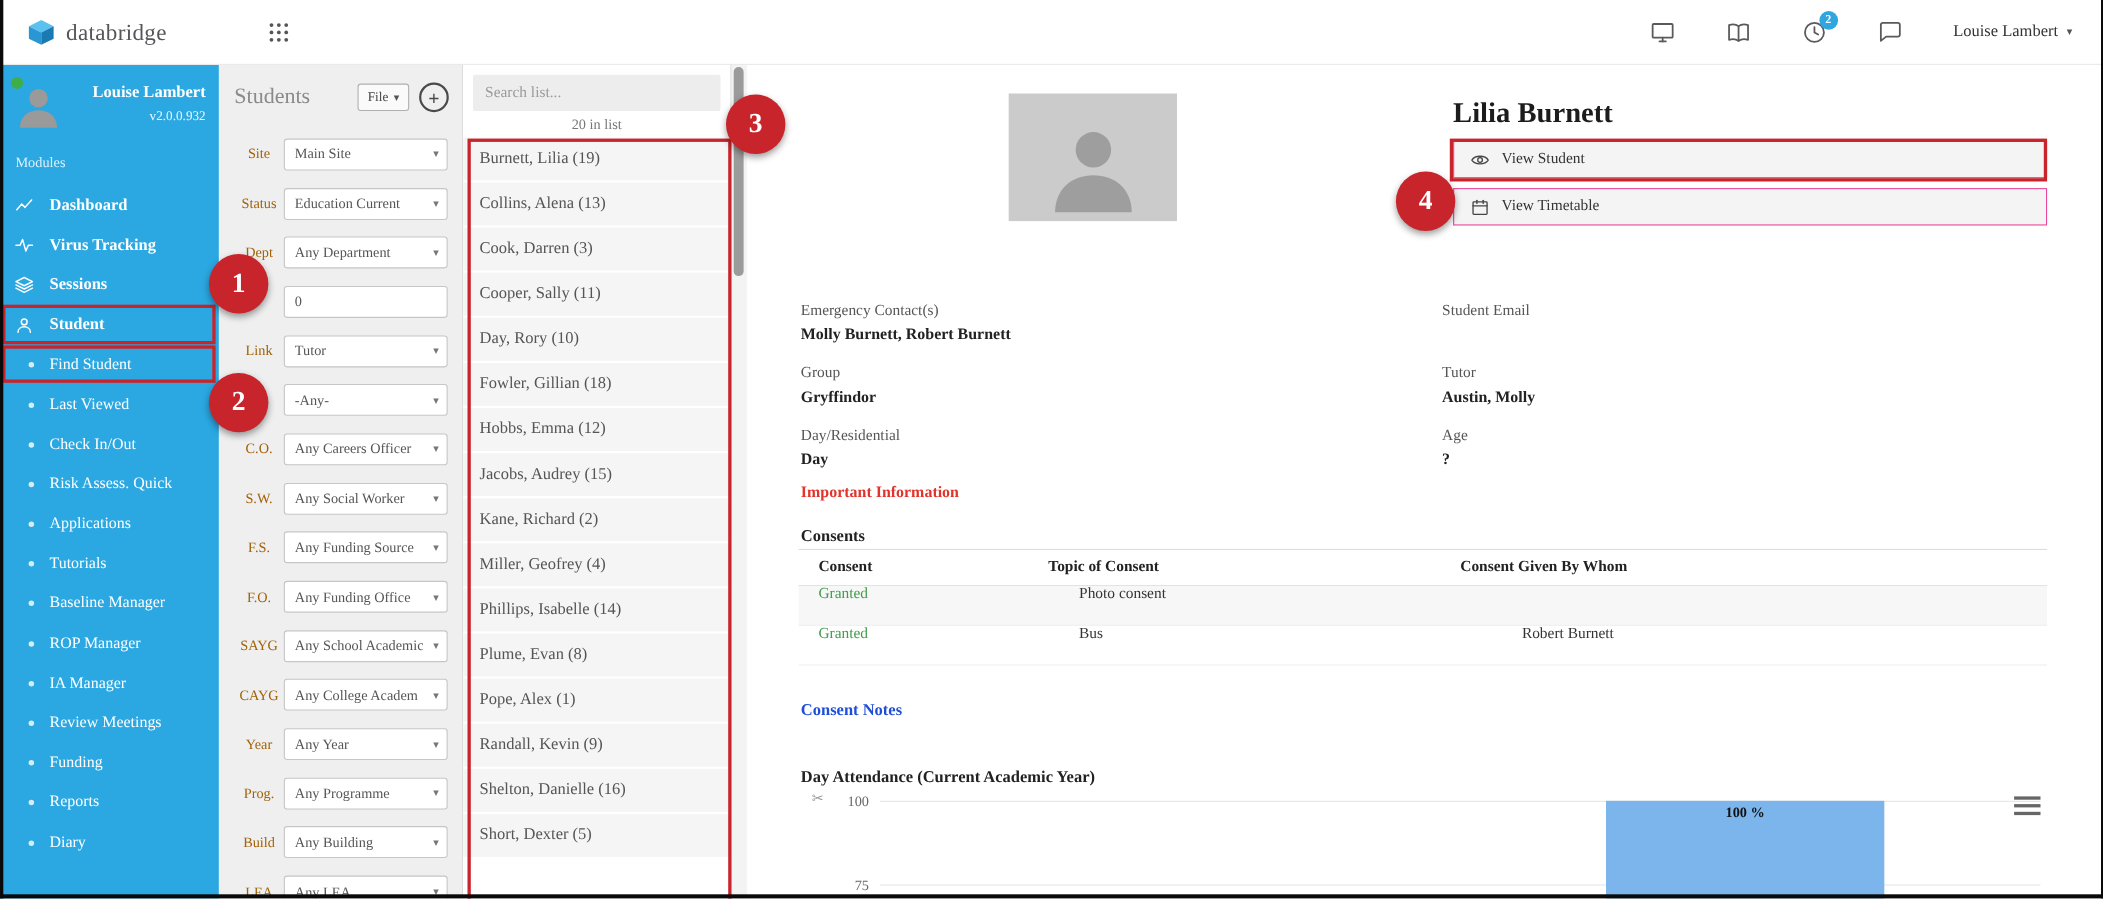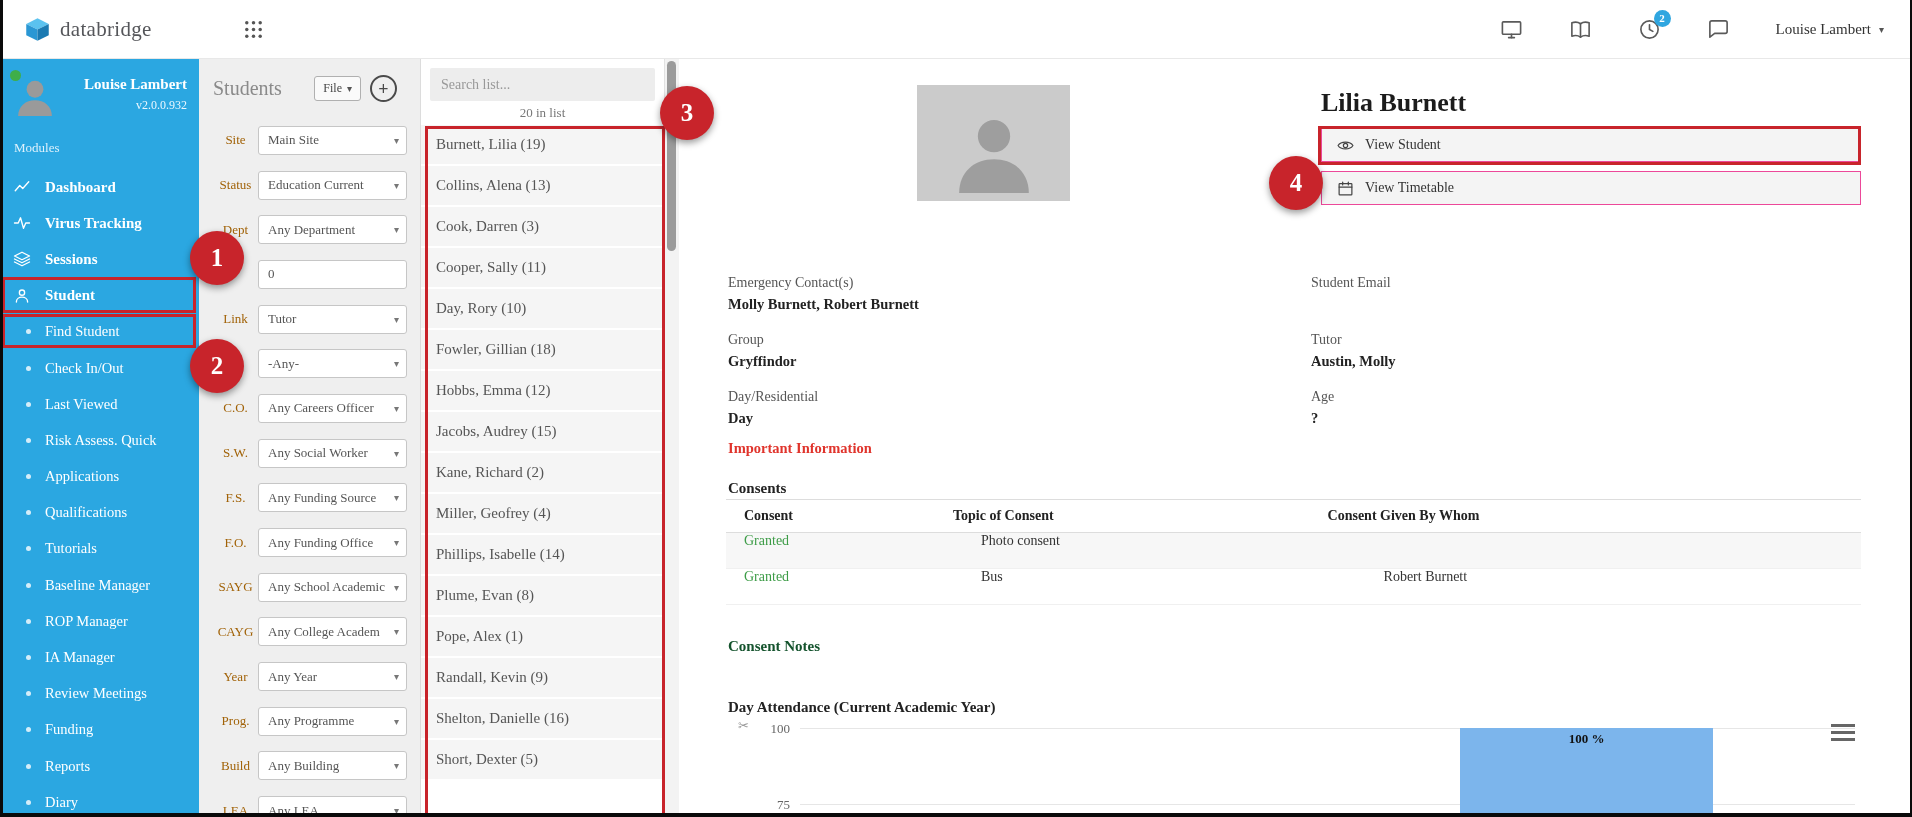--- a/index.html
+++ b/index.html
@@ -40,21 +40,21 @@
   .nav-item { height:36.2px; display:flex; align-items:center; padding-left:13px; cursor:pointer; white-space:nowrap; }
   .nav-icon-slot { width:26px; display:flex; align-items:center; flex-shrink:0; }
   .nav-icon-slot svg { width:18px; height:18px; stroke:#fff; fill:none; stroke-width:1.8; stroke-linecap:round; stroke-linejoin:round; }
   .bullet { width:5px; height:5px; border-radius:50%; background:rgba(255,255,255,.8); margin-left:13px; }
   .nav-label { margin-left:6px; font-size:15px; }
   .nav-top .nav-label { font-weight:bold; }
   .nav-sub .nav-label { font-size:14.5px; }
 
   
   .filter-panel { width:222px; background:#efefef; border-right:1px solid #dcdcdc; flex-shrink:0; overflow:hidden; }
-  .filter-header { height:59px; display:flex; align-items:center; padding:0 23px 0 14px; }
+  .filter-header { height:59px; display:flex; align-items:center; padding:0 12px 0 14px; }
   .filter-title { font-size:20px; color:#8a8a8a; }
   .file-btn { margin-left:auto; display:flex; align-items:center; gap:5px; background:#fafafa;
               border:1px solid #b0b0b0; border-radius:3px; font-size:12px; color:#444;
               padding:4px 8px; font-family:inherit; cursor:pointer; }
   .add-btn { width:27px; height:27px; border-radius:50%; border:2px solid #4a4a4a; color:#4a4a4a;
              font-size:18px; font-weight:bold; display:flex; align-items:center; justify-content:center;
              margin-left:9px; background:transparent; line-height:1; font-family:inherit; cursor:pointer; }
   .filter-row { height:44.7px; display:flex; align-items:center; padding:0 13px 0 14px; }
   .filter-label { width:45px; font-size:13px; color:#a16207; flex-shrink:0;text-align:center; }
   .filter-select { flex:1; height:29px; background:#fff; border:1px solid #c6c6c6; border-radius:3px;
@@ -98,21 +98,21 @@
   .consents-title { position:absolute; left:49px; top:421px; font-size:15px; font-weight:bold; color:#222; }
   .consents-table { position:absolute; left:47px; top:440px; width:1135px; }
   .ct-header { display:flex; height:34px; align-items:center; border-top:1px solid #ddd; border-bottom:1px solid #ddd;
                font-size:14px; font-weight:bold; color:#222; }
   .ct-row { display:flex; height:36px; font-size:14px; color:#333; border-bottom:1px solid #f0f0f0;gap:28px; }
   .ct-row.odd { background:#f7f7f7; }
   .ct-col1 { width:20%; padding-left:18px; }
   .ct-col2 { width:33%; }
   .ct-col3 { flex:1; }
   .granted { color:#3d9c47; }
-  .consent-notes { position:absolute; left:49px; top:579px; font-size:15px; font-weight:bold; color:#14532d; }
+  .consent-notes { position:absolute; left:49px; top:579px; font-size:15px; font-weight:bold; color:#1d4ed8; }
   .attendance-title { position:absolute; left:49px; top:640px; font-size:15px; font-weight:bold; color:#222; }
 
   
   .chart { position:absolute; left:49px; top:658px; width:1133px; height:160px; }
   .ytick { position:absolute; left:0; width:62px; text-align:right; font-size:13px; color:#666; }
   .t100 { top:4px; } .t75 { top:80px; }
   .gridline { position:absolute; left:72px; right:6px; height:1px; background:#e6e6e6; }
   .gl100 { top:11px; } .gl75 { top:87px; }
   .bar { position:absolute; left:732px; width:253px; top:11px; height:149px; background:#7cb5ec; }
   .bar-label { position:absolute; left:732px; width:253px; top:14px; text-align:center;
@@ -259,45 +259,39 @@
         <div class="nav-item nav-sub">
           <span class="nav-icon-slot">
               <span class="bullet"></span>
             </span>
           <span class="nav-label">Find Student</span>
         </div>
         <div class="nav-item nav-sub">
           <span class="nav-icon-slot">
               <span class="bullet"></span>
             </span>
+          <span class="nav-label">Last Viewed</span>
+        </div>
+        <div class="nav-item nav-sub">
+          <span class="nav-icon-slot">
+              <span class="bullet"></span>
+            </span>
           <span class="nav-label">Check In/Out</span>
         </div>
         <div class="nav-item nav-sub">
           <span class="nav-icon-slot">
               <span class="bullet"></span>
             </span>
-          <span class="nav-label">Last Viewed</span>
-        </div>
-        <div class="nav-item nav-sub">
-          <span class="nav-icon-slot">
-              <span class="bullet"></span>
-            </span>
           <span class="nav-label">Risk Assess. Quick</span>
         </div>
         <div class="nav-item nav-sub">
           <span class="nav-icon-slot">
               <span class="bullet"></span>
             </span>
           <span class="nav-label">Applications</span>
-        </div>
-        <div class="nav-item nav-sub">
-          <span class="nav-icon-slot">
-              <span class="bullet"></span>
-            </span>
-          <span class="nav-label">Qualifications</span>
         </div>
         <div class="nav-item nav-sub">
           <span class="nav-icon-slot">
               <span class="bullet"></span>
             </span>
           <span class="nav-label">Tutorials</span>
         </div>
         <div class="nav-item nav-sub">
           <span class="nav-icon-slot">
               <span class="bullet"></span>

